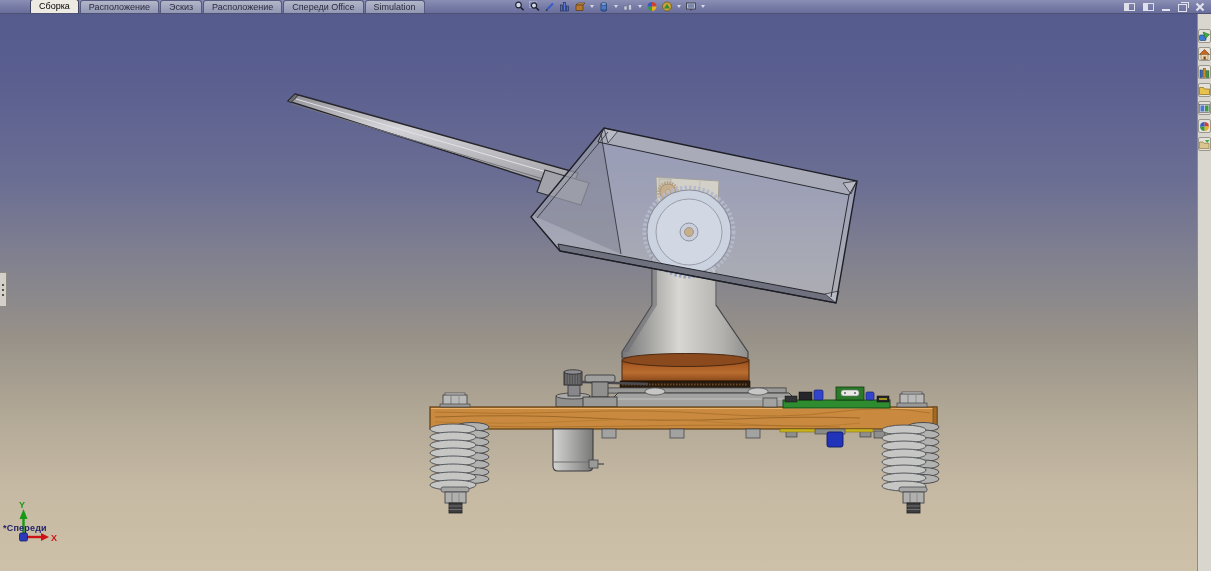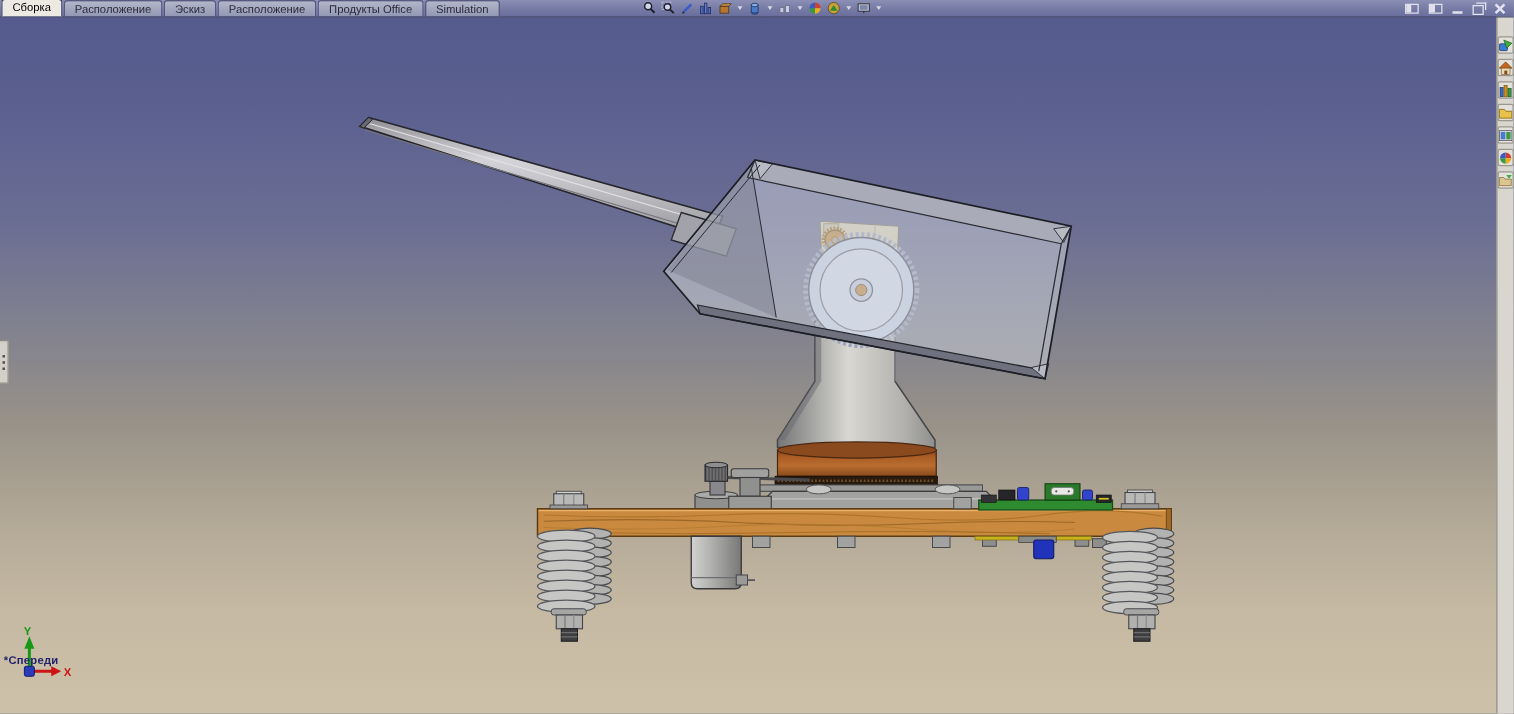--- a/index.html
+++ b/index.html
@@ -8,21 +8,21 @@
     font-family:"Liberation Sans", sans-serif;
     background:#8a8a98;
   }
   
   .titlebar{
     position:absolute;top:0;left:0;width:100%;height:13px;
     background:linear-gradient(180deg,#8b8fb4 0%,#767ba6 55%,#696e9c 100%);
     border-bottom:1px solid #4d5174;
     z-index:30;display:flex;align-items:flex-end;
   }
-  .tabs{display:flex;align-items:flex-end;margin-left:1px;height:13px;}
+  .tabs{display:flex;align-items:flex-end;margin-left:1px;height:13px;padding-left:29px;}
   .tab{
     height:12px;line-height:12px;padding:0 8px;font-size:9px;color:#2b2b3d;
     background:linear-gradient(180deg,#b3b7c9,#9297b4);
     border:1px solid #565a7e;border-bottom:none;border-radius:3px 3px 0 0;
     margin-right:1px;white-space:nowrap;cursor:default;
   }
   .tab.active{
     background:#eceae3;color:#000;height:13px;line-height:13px;
     border-color:#3f4260;
   }
@@ -69,21 +69,21 @@
 </style>
 </head>
 <body>
 
 <div class="titlebar">
   <div class="tabs">
     <div class="tab active">Сборка</div>
     <div class="tab">Расположение</div>
     <div class="tab">Эскиз</div>
     <div class="tab">Расположение</div>
-    <div class="tab">Продукты Office</div>
+    <div class="tab">Спереди Office</div>
     <div class="tab">Simulation</div>
   </div>
 
   <div class="tb-icons">
     <div class="tbico">
       <svg width="12" height="11">
           <circle cx="4.5" cy="4" r="2.8" fill="#cfd8ea" stroke="#20202e" stroke-width="1.2"></circle>
           <line x1="6.6" y1="6.2" x2="9.6" y2="9.2" stroke="#20202e" stroke-width="1.6"></line>
         </svg>
     </div>

